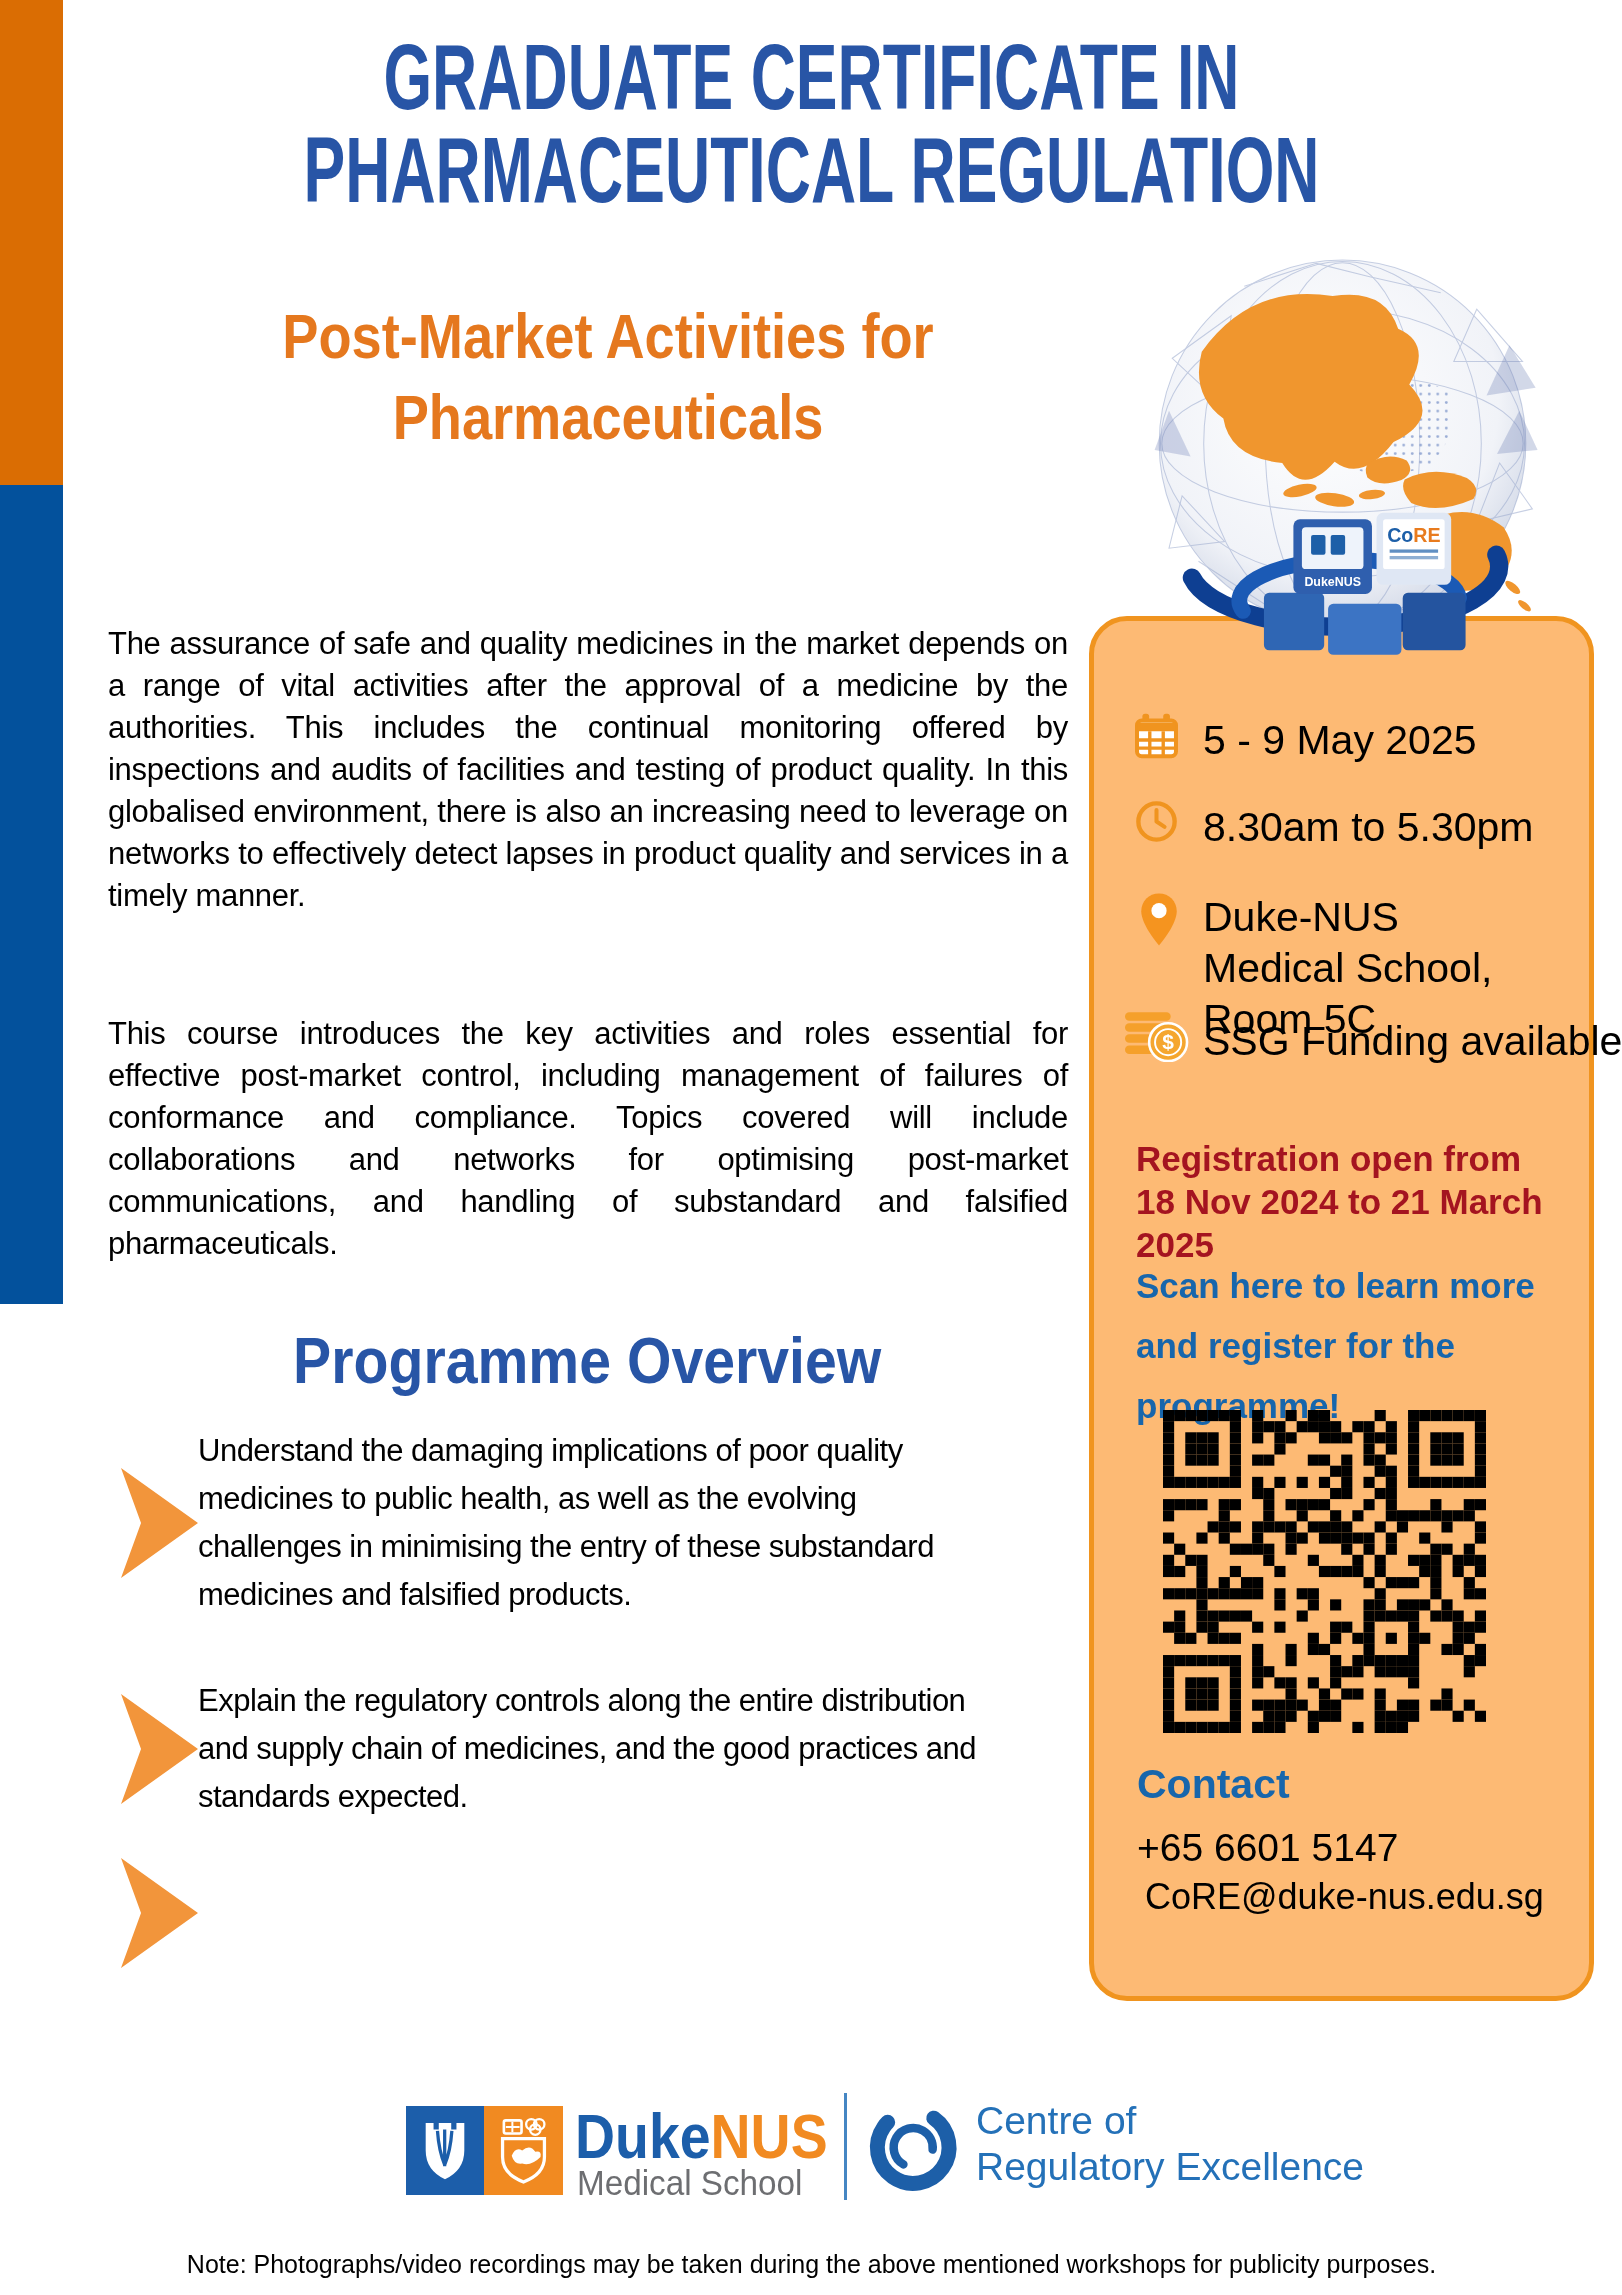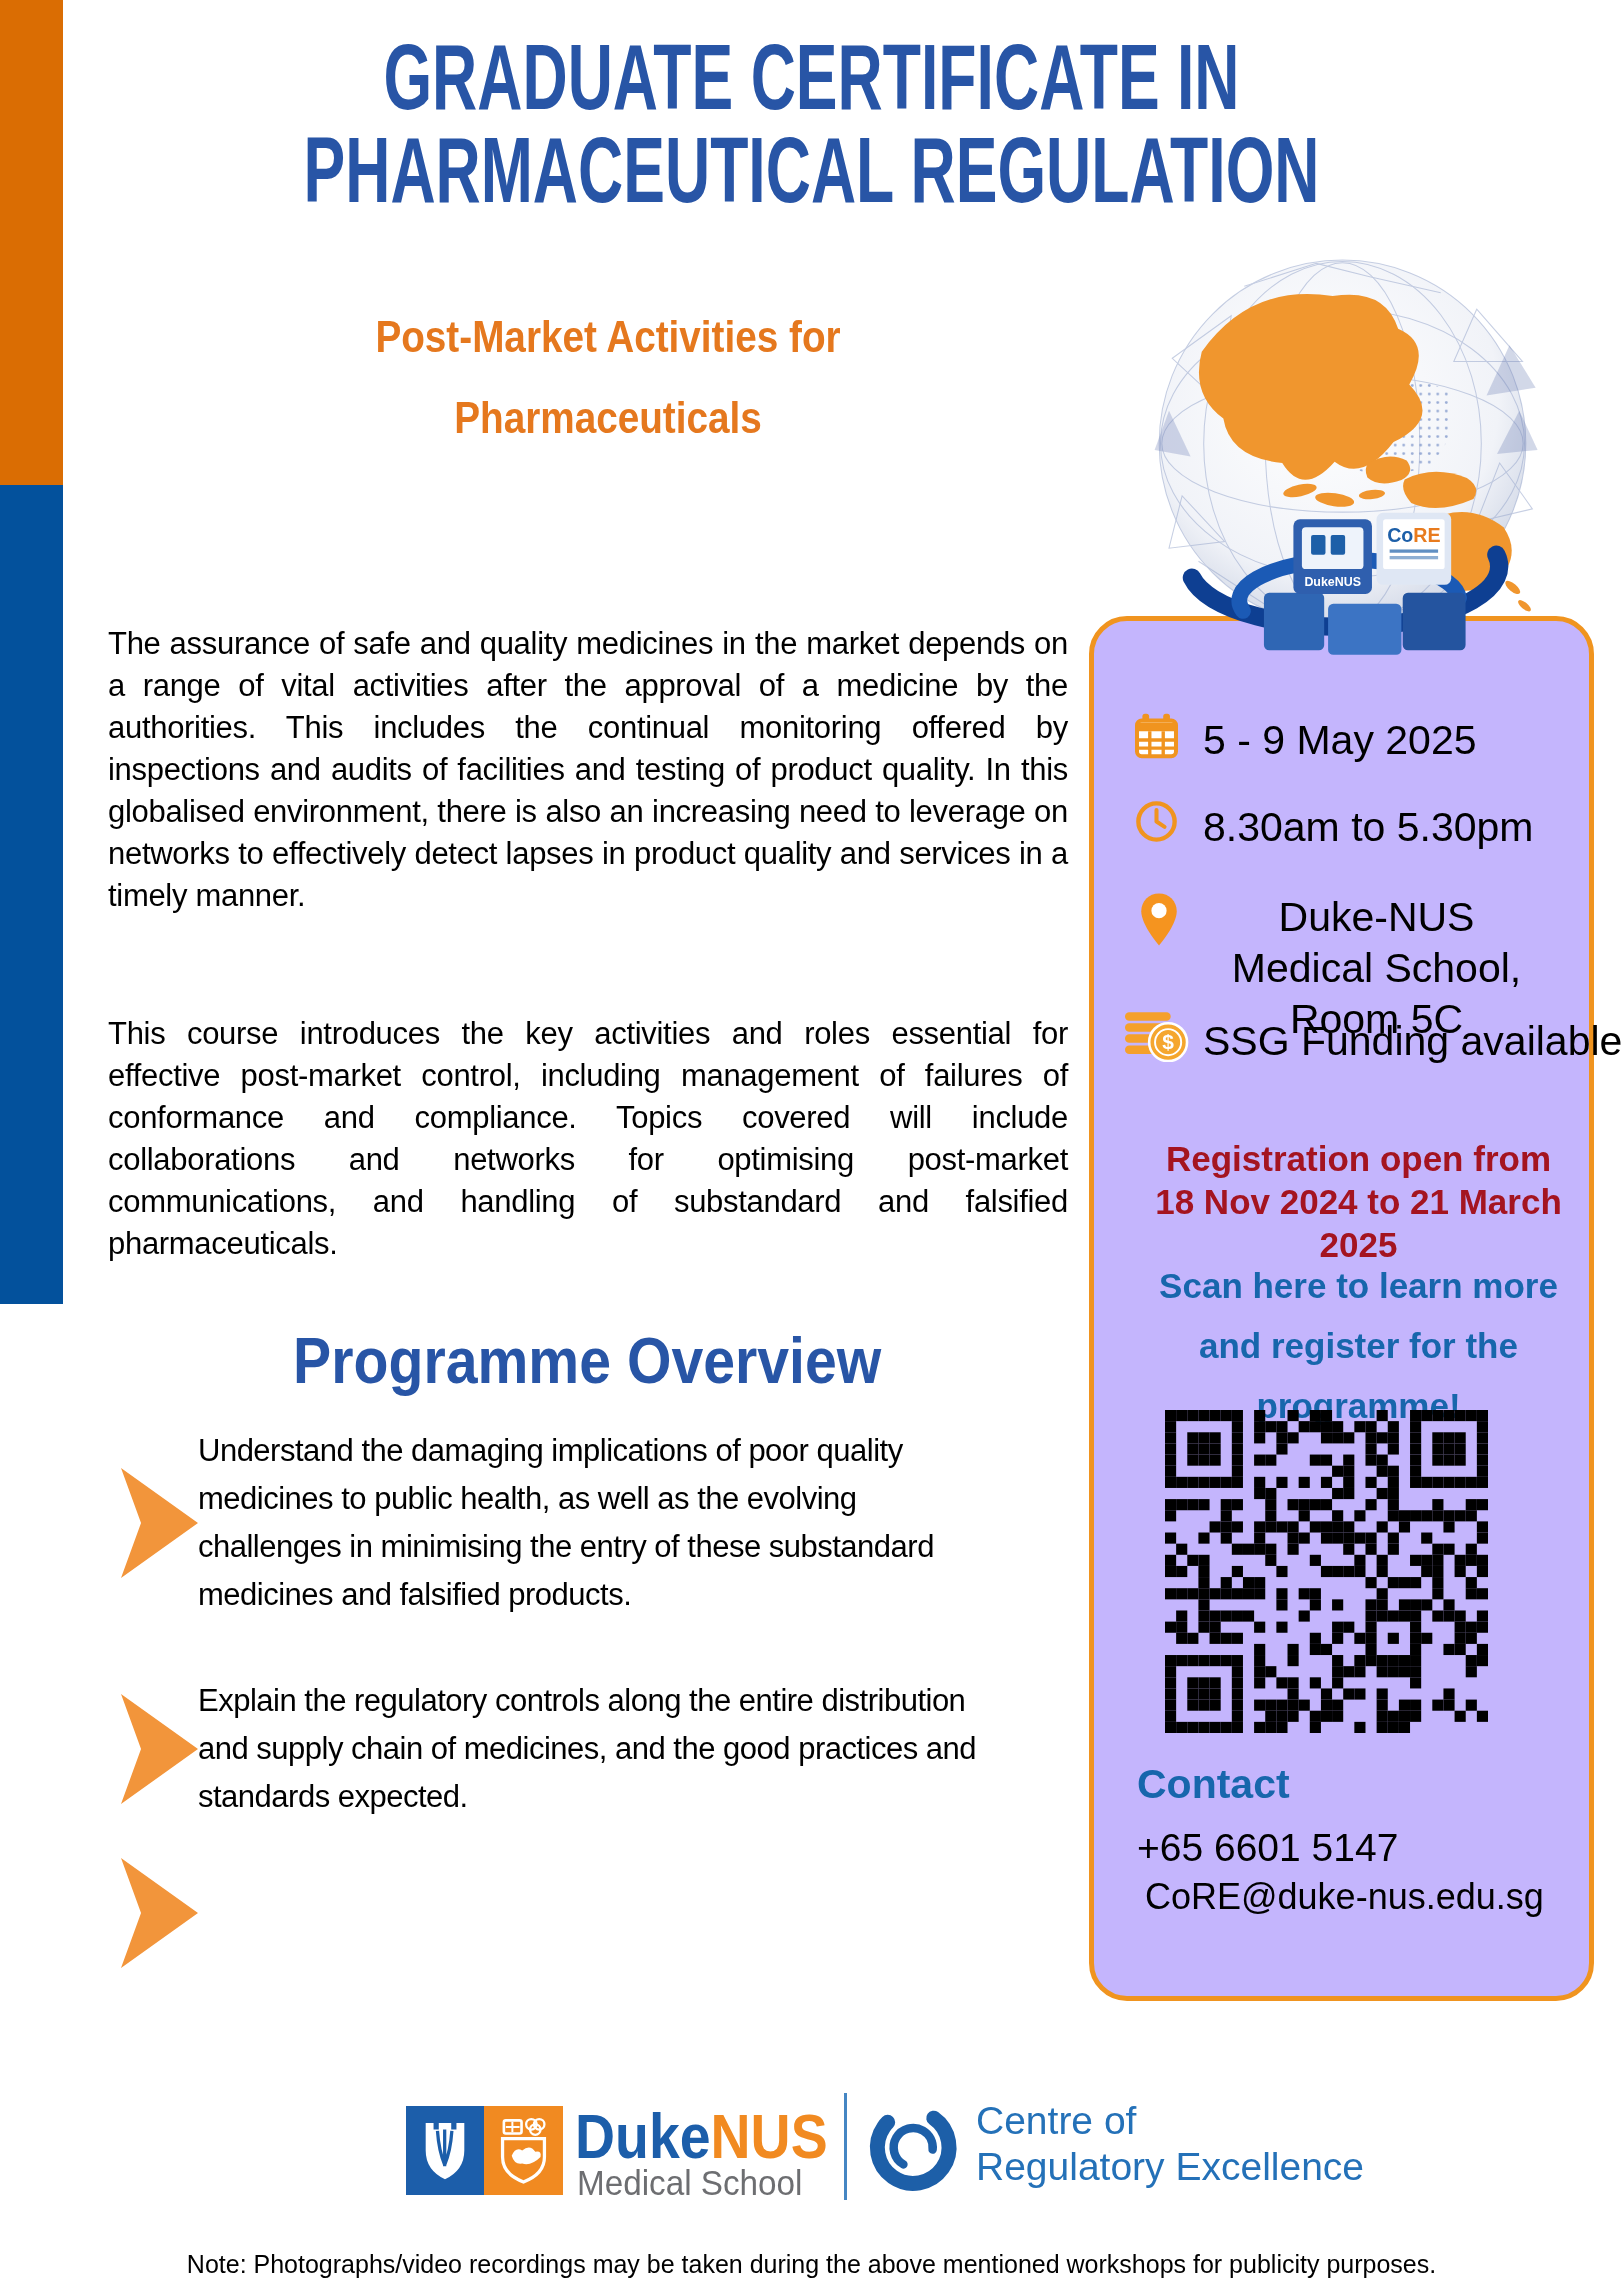--- a/index.html
+++ b/index.html
@@ -9,21 +9,21 @@
 
   
   .bar-orange{left:0;top:0;width:63px;height:485px;background:#DA6D03;}
   .bar-blue{left:0;top:485px;width:63px;height:819px;background:#03519C;}
 
   
   .main-title{left:0;top:31px;width:1623px;text-align:center;color:#2855A6;font-weight:bold;
               font-size:92px;line-height:93px;}
   .main-title .tline{white-space:nowrap;transform:scaleX(0.68);transform-origin:50% 50%;}
   .subtitle{left:65px;top:296px;width:1086px;text-align:center;color:#E5781E;font-weight:bold;
-            font-size:45px;line-height:81px;}
+            font-size:63px;line-height:81px;}
   .subtitle .tline{white-space:nowrap;transform:scaleX(0.86);transform-origin:50% 50%;}
 
   
   .para{left:108px;width:960px;font-size:31px;line-height:42px;text-align:justify;letter-spacing:-0.3px;}
   .para1{top:623px;}
   .para2{top:1013px;}
 
   .overview{left:108px;top:1323px;width:959px;text-align:center;color:#2855A6;font-weight:bold;font-size:65px;}
   .overview .tline{white-space:nowrap;transform:scaleX(0.88);transform-origin:50% 50%;display:inline-block;}
 
@@ -31,21 +31,21 @@
   .bullet-row{left:121px;width:942px;display:flex;align-items:center;}
   .b1{top:1392px;min-height:262px;}
   .b2{top:1667px;min-height:164px;}
   .b3{top:1831px;min-height:164px;}
   .arrow{flex:0 0 77px;width:77px;height:110px;background:#F2953B;
          clip-path:polygon(0% 0%,100% 50%,0% 100%,26% 50%);}
   .bullet-text{width:805px;font-size:31px;line-height:48px;letter-spacing:-0.5px;}
 
   
   .card{left:1089px;top:616px;width:505px;height:1385px;border:5.9px solid #F0941F;border-radius:38px;
-        box-sizing:border-box;background:#c4b5fd;z-index:1;text-align:center;}
+        box-sizing:border-box;background:#fdba74;z-index:1;}
   .card .row-text{position:absolute;font-size:41px;color:#000;}
   .ic{position:absolute;}
   .date-text{left:109px;top:96px;white-space:nowrap;}
   .time-text{left:109px;top:183px;white-space:nowrap;}
   .loc-text{left:109px;top:271px;width:347px;font-size:39px;line-height:51px;}
   .fund-text{left:109px;top:397px;white-space:nowrap;font-size:39px;}
   .reg-text{position:absolute;left:42px;top:516px;width:445px;color:#A41420;font-weight:bold;
             font-size:35px;line-height:43px;}
   .scan-text{position:absolute;left:42px;top:635px;width:445px;color:#1766AC;font-weight:bold;
              font-size:35px;line-height:60px;}

